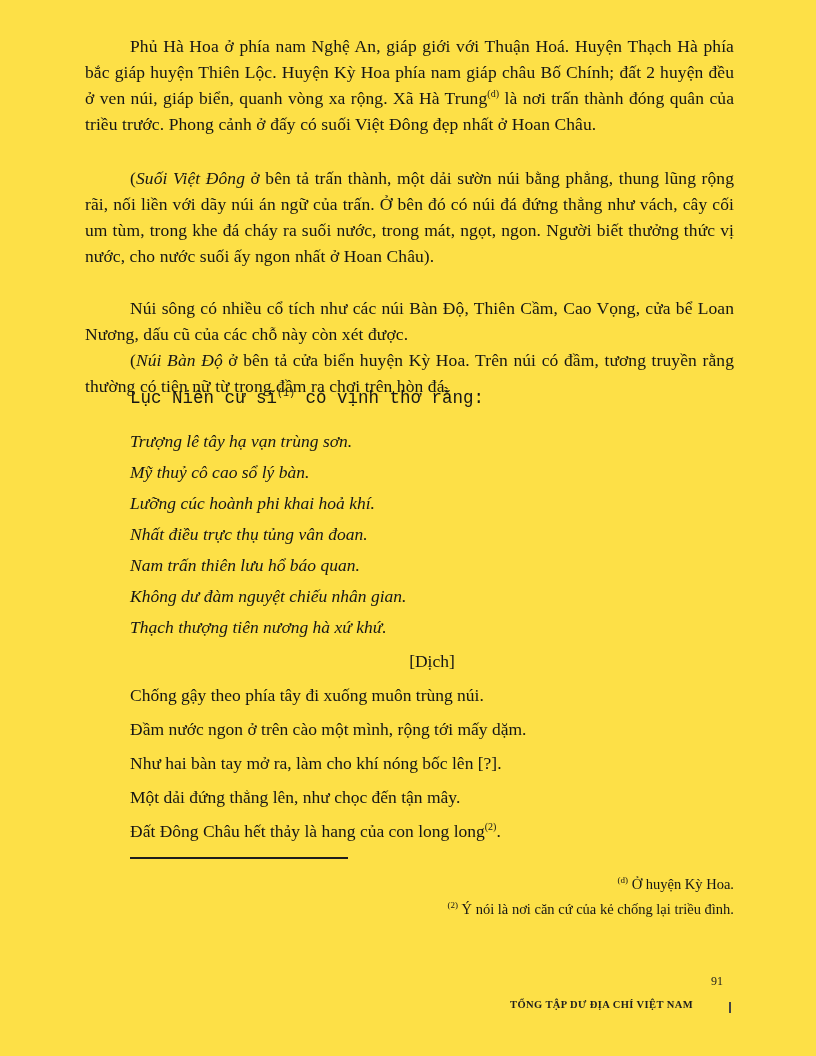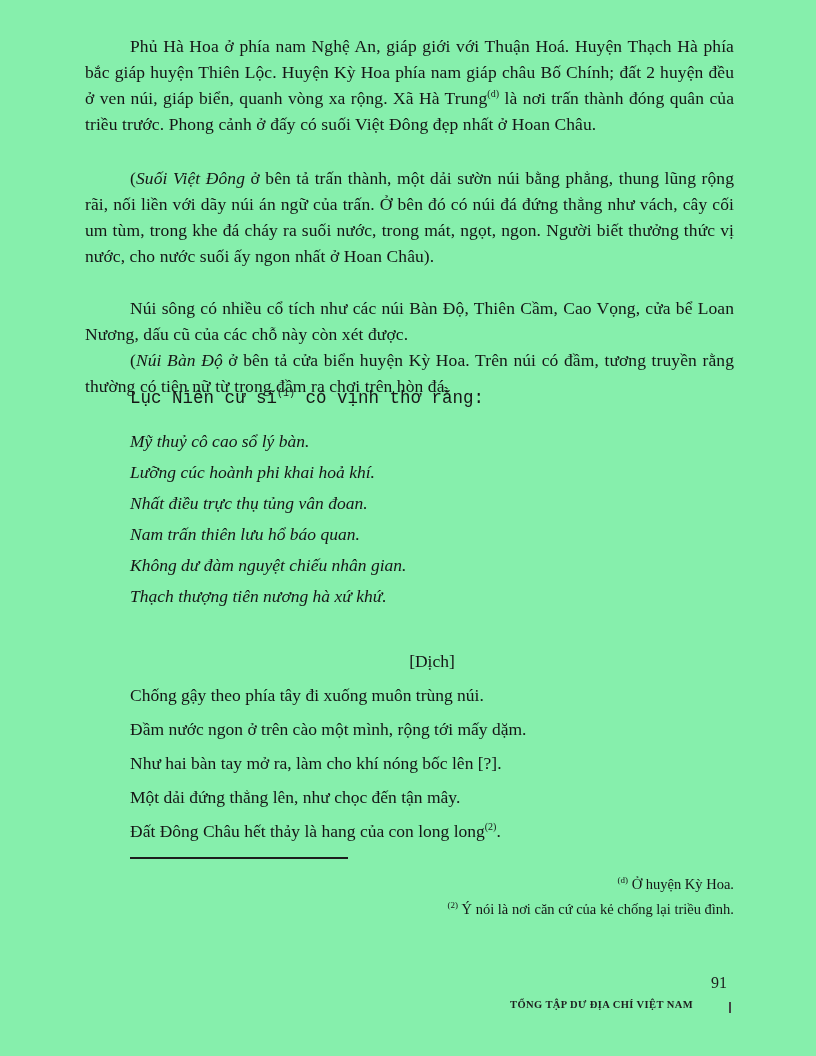--- a/index.html
+++ b/index.html
@@ -1,21 +1,21 @@
 <!DOCTYPE html>
 <html lang="vi"><head>
 <meta charset="utf-8">
 <style>
   * { margin:0; padding:0; box-sizing:border-box; }
   html,body { background:#e8e8e8; }
   .page {
     position:relative;
     width:816px; height:1056px;
     margin:0 auto;
-    background:#86efac;
+    background:#fde047;
     color:#151515;
     font-family:"Liberation Serif", serif;
     overflow:hidden;
   }
   .text-col { position:absolute; left:85px; width:649px; }
   .body-para {
     font-size:17.5px;
     line-height:26px;
     text-align:justify;
     text-indent:45px;
@@ -58,21 +58,21 @@
     right:123px; top:999px;
     font-size:10.5px;
     font-weight:bold;
     letter-spacing:0.4px;
     color:#1d1d1d;
     margin-left:26px;
   }
   #page-num {
     position:absolute;
     left:711px; top:974px;
-    font-size:16px;
+    font-size:12px;
     color:#1d1d1d;
   }
   #page-tick {
     position:absolute;
     left:729px; top:1002px;
     width:1.5px; height:11px;
     background:#444;
   }
 </style>
 </head>
@@ -94,20 +94,21 @@
 
   <div class="text-col" style="top:347px;">
     <p class="body-para"><span>(</span><span class="italic">Núi Bàn Độ</span><span> ở bên tả cửa biển huyện Kỳ Hoa. Trên núi có đầm, tương truyền rằng thường có tiên nữ từ trong đầm ra chơi trên hòn đá.</span></p>
   </div>
 
   <div class="text-col" style="top:388px;font-family:Liberation Mono, monospace;" id="poem-heading">
     <span>Lục Niên cư sĩ</span><span class="sup">(1)</span><span> có vịnh thơ rằng:</span>
   </div>
 
   <div class="text-col" style="top:426px;" id="poem">
+    <p>Trượng lê tây hạ vạn trùng sơn.</p>
     <p>Mỹ thuỷ cô cao sổ lý bàn.</p>
     <p>Lưỡng cúc hoành phi khai hoả khí.</p>
     <p>Nhất điều trực thụ tủng vân đoan.</p>
     <p>Nam trấn thiên lưu hổ báo quan.</p>
     <p>Không dư đàm nguyệt chiếu nhân gian.</p>
     <p>Thạch thượng tiên nương hà xứ khứ.</p>
   </div>
 
   <div class="text-col" style="top:651px;" id="dich">[Dịch]</div>
 

